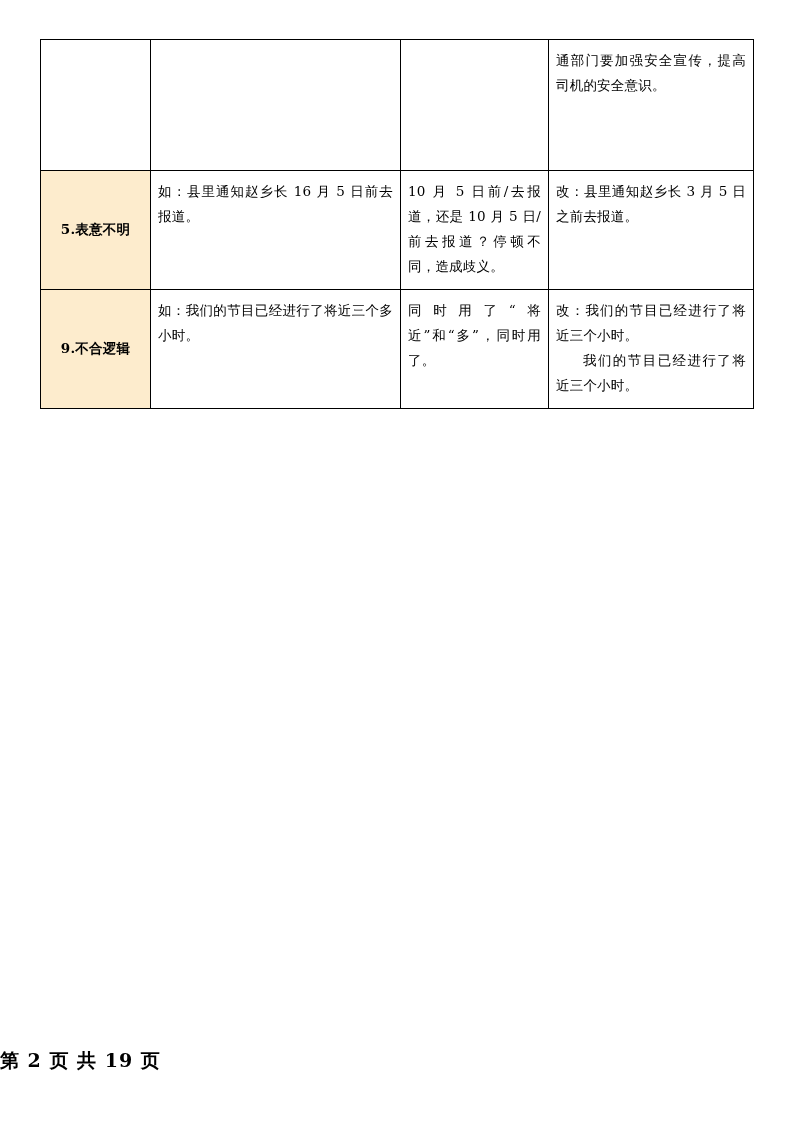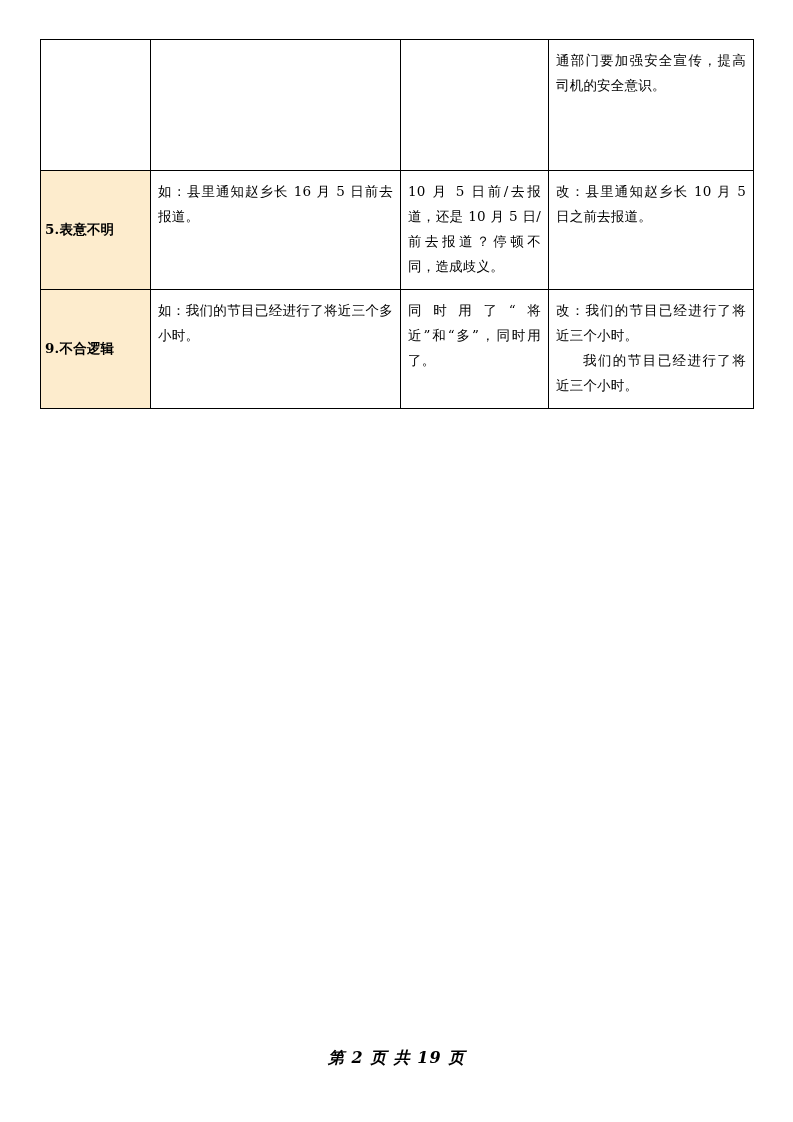--- a/index.html
+++ b/index.html
@@ -45,20 +45,21 @@
   }
   .col-analysis {
     width: 148px;
   }
   .col-fix {
     width: 205px;
   }
   td.label-cell {
     background: #fdeccd;
     vertical-align: middle;
+    text-align: center;
     font-weight: bold;
     font-size: 13.5px;
     padding: 8px 4px;
   }
   td.empty-cell {
     background: #ffffff;
   }
   .cell-text {
     display: block;
     white-space: pre-wrap;
@@ -72,26 +73,25 @@
     text-indent: 2em;
   }
   .row-top td {
     height: 112px;
   }
   .footer {
     position: absolute;
     left: 0;
     top: 1048px;
     width: 793px;
-    text-align: center;
-    font-size: 16px;
+    text-align: left;
+    font-size: 19px;
     font-weight: bold;
     font-family: "DejaVu Serif", "Liberation Serif", serif;
     letter-spacing: 1px;
-    font-style: italic;
   }
 </style>
 </head>
 <body>
 
 <div class="page">
 
   <table class="doc-table">
     <colgroup>
       <col class="col-label">
@@ -119,21 +119,21 @@
         <td class="label-cell">
           <span class="cell-text">5.表意不明</span>
         </td>
         <td>
           <span class="cell-text justify">如：县里通知赵乡长 16 月 5 日前去报道。</span>
         </td>
         <td>
           <span class="cell-text justify">10 月 5 日前/去报道，还是 10 月 5 日/前去报道？停顿不同，造成歧义。</span>
         </td>
         <td>
-          <span class="cell-text justify">改：县里通知赵乡长 10 月 5 日之前去报道。</span>
+          <span class="cell-text justify">改：县里通知赵乡长 3 月 5 日之前去报道。</span>
         </td>
       </tr>
 
       <tr>
         <td class="label-cell">
           <span class="cell-text">9.不合逻辑</span>
         </td>
         <td>
           <span class="cell-text justify">如：我们的节目已经进行了将近三个多小时。</span>
         </td>

